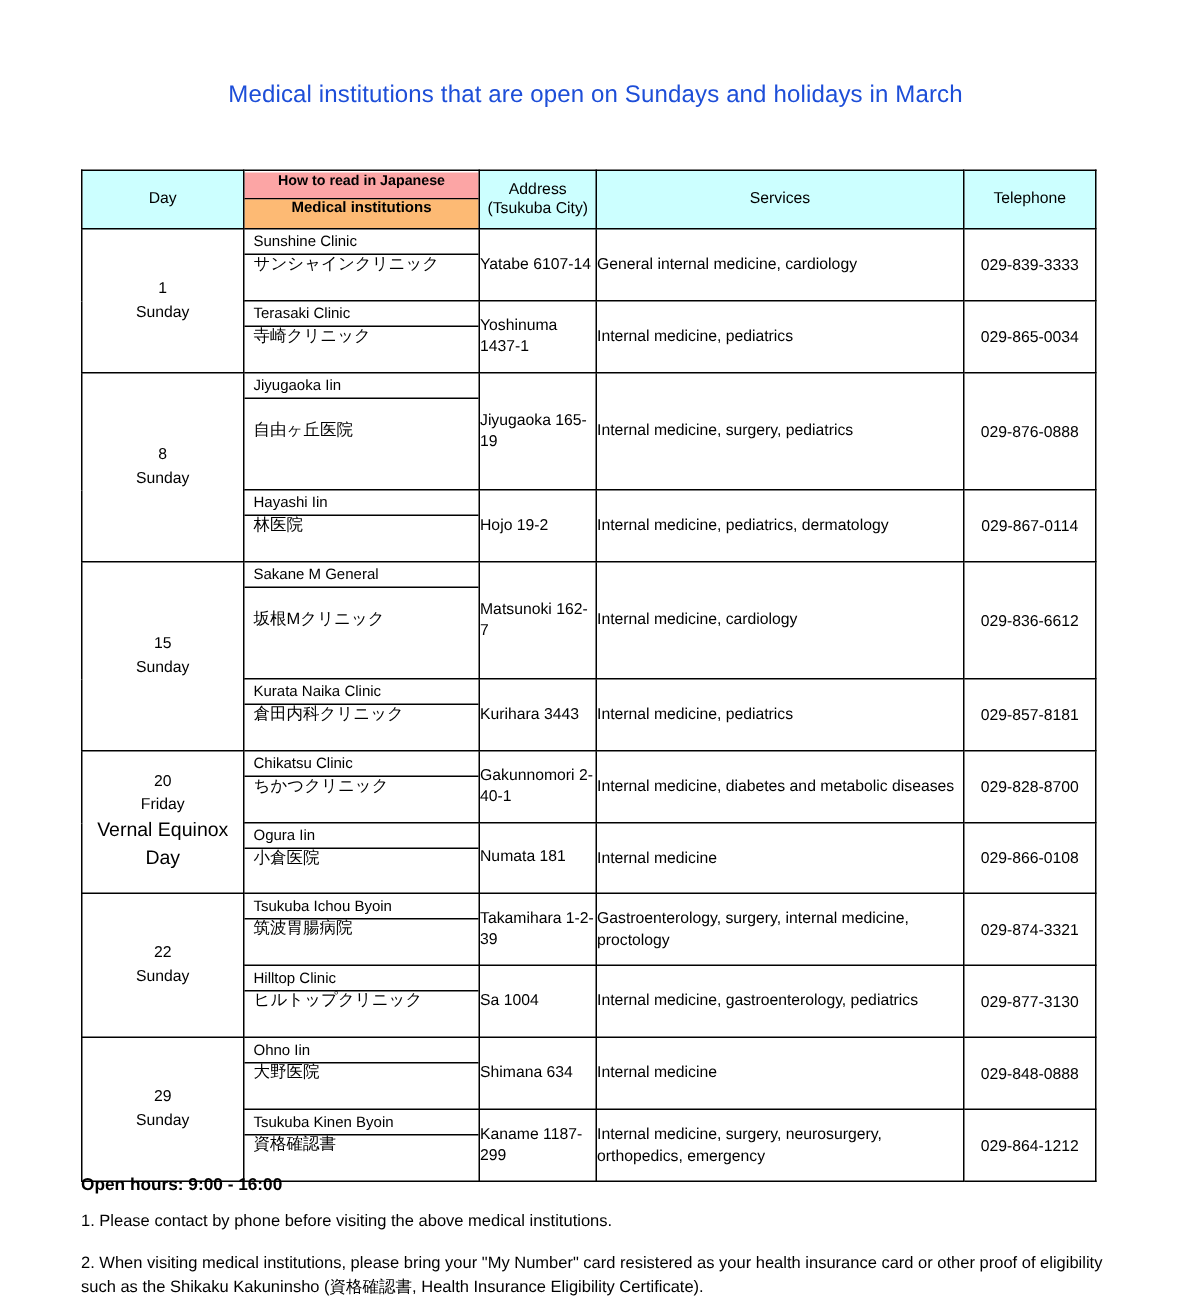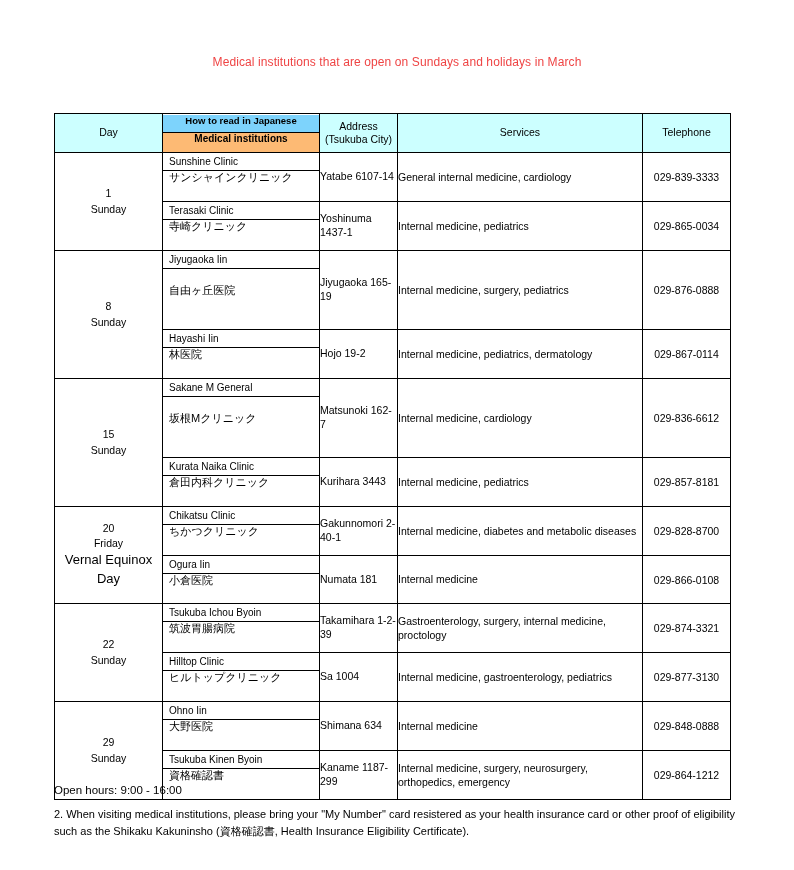--- a/index.html
+++ b/index.html
@@ -14,22 +14,22 @@
     color: #000000;
     position: relative;
     overflow: hidden;
   }
   .page-title {
     position: absolute;
     top: 55px;
     left: 0;
     width: 794px;
     text-align: center;
-    font-size: 12px;
-    color: #ef4444;
+    font-size: 16px;
+    color: #1d4ed8;
     letter-spacing: 0.1px;
   }
   table.schedule {
     position: absolute;
     top: 113px;
     left: 54px;
     width: 676px;
     border-collapse: collapse;
     table-layout: fixed;
   }
@@ -42,21 +42,21 @@
   }
   .head-cell {
     background: #ccffff;
     text-align: center;
     font-weight: bold;
     font-size: 10.5px;
     height: 38px;
     line-height: 1.25;
   }
   .head-split-top {
-    background: #7dd3fc;
+    background: #fca5a5;
     text-align: center;
     font-weight: bold;
     font-size: 9.5px;
     border-bottom: 1px solid #000000;
     height: 18px;
     line-height: 1.2;
   }
   .head-split-bottom {
     background: #fdba74;
     text-align: center;
@@ -75,21 +75,21 @@
     text-align: center;
     line-height: 1.45;
     font-size: 10.5px;
     padding: 2px 1px;
   }
   .inst-cell {
     padding: 0;
   }
   .inst-en {
     border-bottom: 1px solid #000000;
-    padding: 3px 4px 14px 6px;
+    padding: 3px 4px 4px 6px;
     font-size: 10px;
     line-height: 1.2;
     height: 17px;
     box-sizing: border-box;
   }
   .inst-jp {
     padding: 4px 4px 20px 6px;
     font-size: 11px;
     line-height: 1.25;
     box-sizing: border-box;
@@ -112,21 +112,21 @@
   }
   .notes {
     position: absolute;
     left: 54px;
     top: 782px;
     width: 690px;
     font-size: 11px;
     line-height: 1.5;
   }
   .notes .hours {
-    font-weight: normal;
+    font-weight: bold;
     font-size: 11.5px;
     margin-bottom: 7px;
   }
   .notes .n1 { margin-bottom: 11px; }
   .notes .n2 { }
 </style>
 </head>
 <body>
 
 <div class="page-title">Medical institutions that are open on Sundays and holidays in March</div>
@@ -292,14 +292,15 @@
       </td>
       <td class="addr-cell">Kaname 1187-299</td>
       <td class="svc-cell">Internal medicine, surgery, neurosurgery, orthopedics, emergency</td>
       <td class="tel-cell">029-864-1212</td>
     </tr>
   </tbody>
 </table>
 
 <div class="notes">
   <div class="hours">Open hours: 9:00 - 16:00</div>
+  <div class="n1">1. Please contact by phone before visiting the above medical institutions.</div>
   <div class="n2">2. When visiting medical institutions, please bring your "My Number" card resistered as your health  insurance card or other proof of eligibility such as the Shikaku Kakuninsho (資格確認書, Health Insurance Eligibility Certificate).</div>
 </div>
 
 </body></html>

